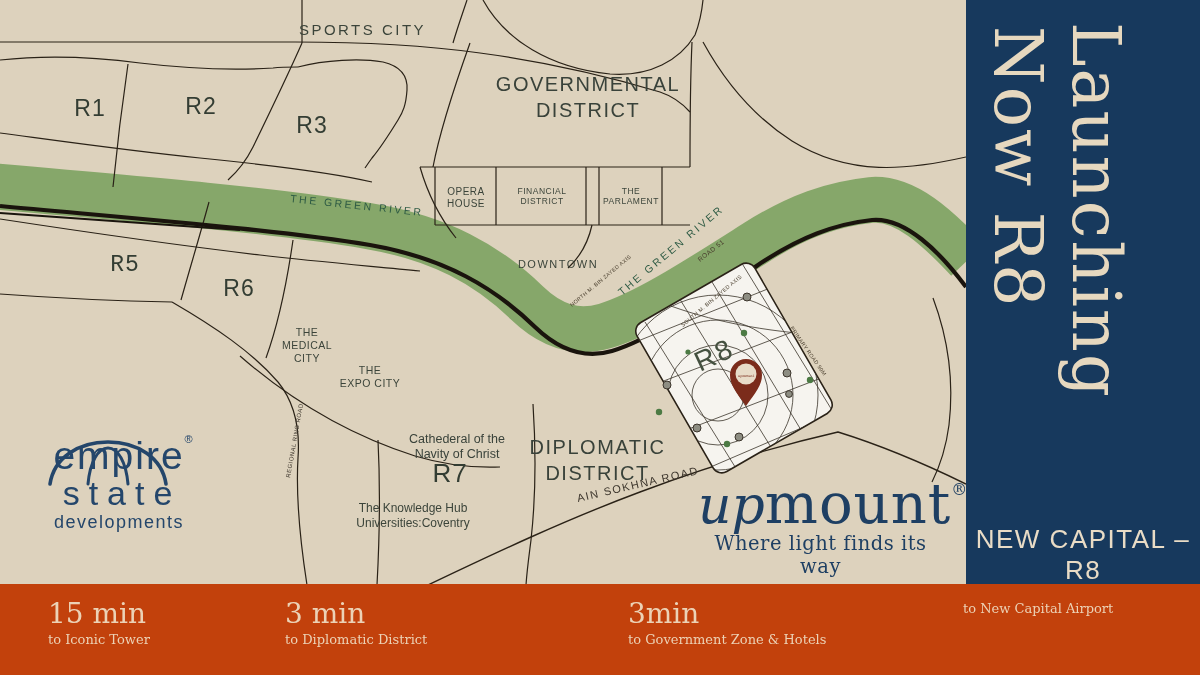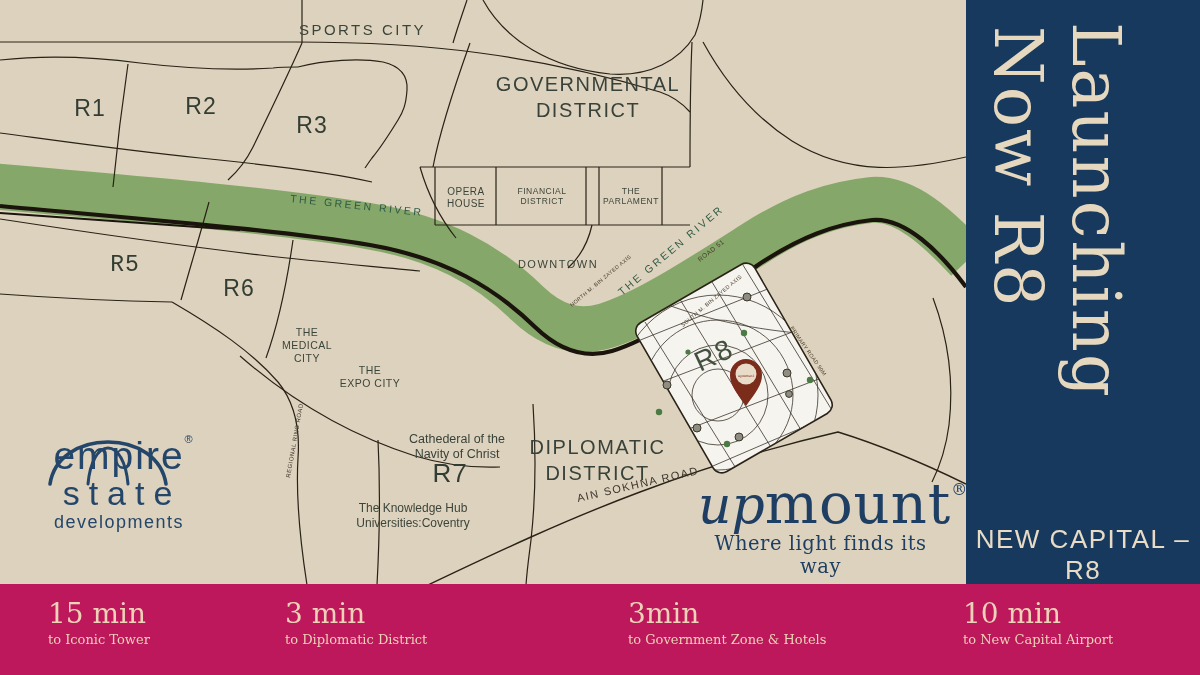--- a/index.html
+++ b/index.html
@@ -9,21 +9,21 @@
   .map svg{position:absolute;left:0;top:0;}
   .lbl{position:absolute;white-space:pre-line;color:#3b443a;text-align:center;line-height:1.22;}
   .rlab{font-size:23px;color:#333d33;letter-spacing:1px;}
   
   .sidebar{position:absolute;left:966px;top:0;width:234px;height:584px;background:#17395d;}
   .v-text{position:absolute;writing-mode:vertical-rl;font-family:"DejaVu Serif",serif;color:#e6d8bf;font-size:67px;letter-spacing:2px;line-height:1;}
   .v-launch{left:96px;top:22px;}
   .v-nowr8{left:18px;top:26px;}
   .loc{position:absolute;left:0;top:524px;width:234px;text-align:center;color:#e9dcc6;font-size:26px;letter-spacing:1.5px;font-family:"Liberation Sans",sans-serif;}
   
-  .footer{position:absolute;left:0;top:584px;width:1200px;height:91px;background:#be185d;color:#ecd2b6;font-family:"DejaVu Serif",serif;}
+  .footer{position:absolute;left:0;top:584px;width:1200px;height:91px;background:#c2410c;color:#ecd2b6;font-family:"DejaVu Serif",serif;}
   .f-item{position:absolute;top:15px;}
   .f-time{font-size:28px;line-height:1.1;}
   .f-dest{font-size:13px;line-height:1.3;margin-top:2px;}
   .f1{left:48px;} .f2{left:285px;} .f3{left:628px;} .f4{left:963px;}
   
   .empire{position:absolute;left:44px;top:436px;width:150px;text-align:center;color:#24466b;}
   .empire .word1{font-size:39px;letter-spacing:2px;line-height:1;position:relative;}
   .empire .word1 .reg{font-size:11px;position:absolute;top:-2px;}
   .empire .word2{font-size:34px;letter-spacing:9px;line-height:1;margin-top:1px;padding-left:6px;}
   .empire .word3{font-size:18px;letter-spacing:1.5px;line-height:1;margin-top:3px;}
@@ -193,18 +193,17 @@
     </div>
     <div class="f-item f2">
       <div class="f-time">3 min</div>
       <div class="f-dest">to Diplomatic District</div>
     </div>
     <div class="f-item f3">
       <div class="f-time">3min</div>
       <div class="f-dest">to Government Zone &amp; Hotels</div>
     </div>
     <div class="f-item f4">
-      <div class="f-time">10 min</div>
       <div class="f-dest">to New Capital Airport</div>
     </div>
   </footer>
 
 </div>
 
 </body></html>

